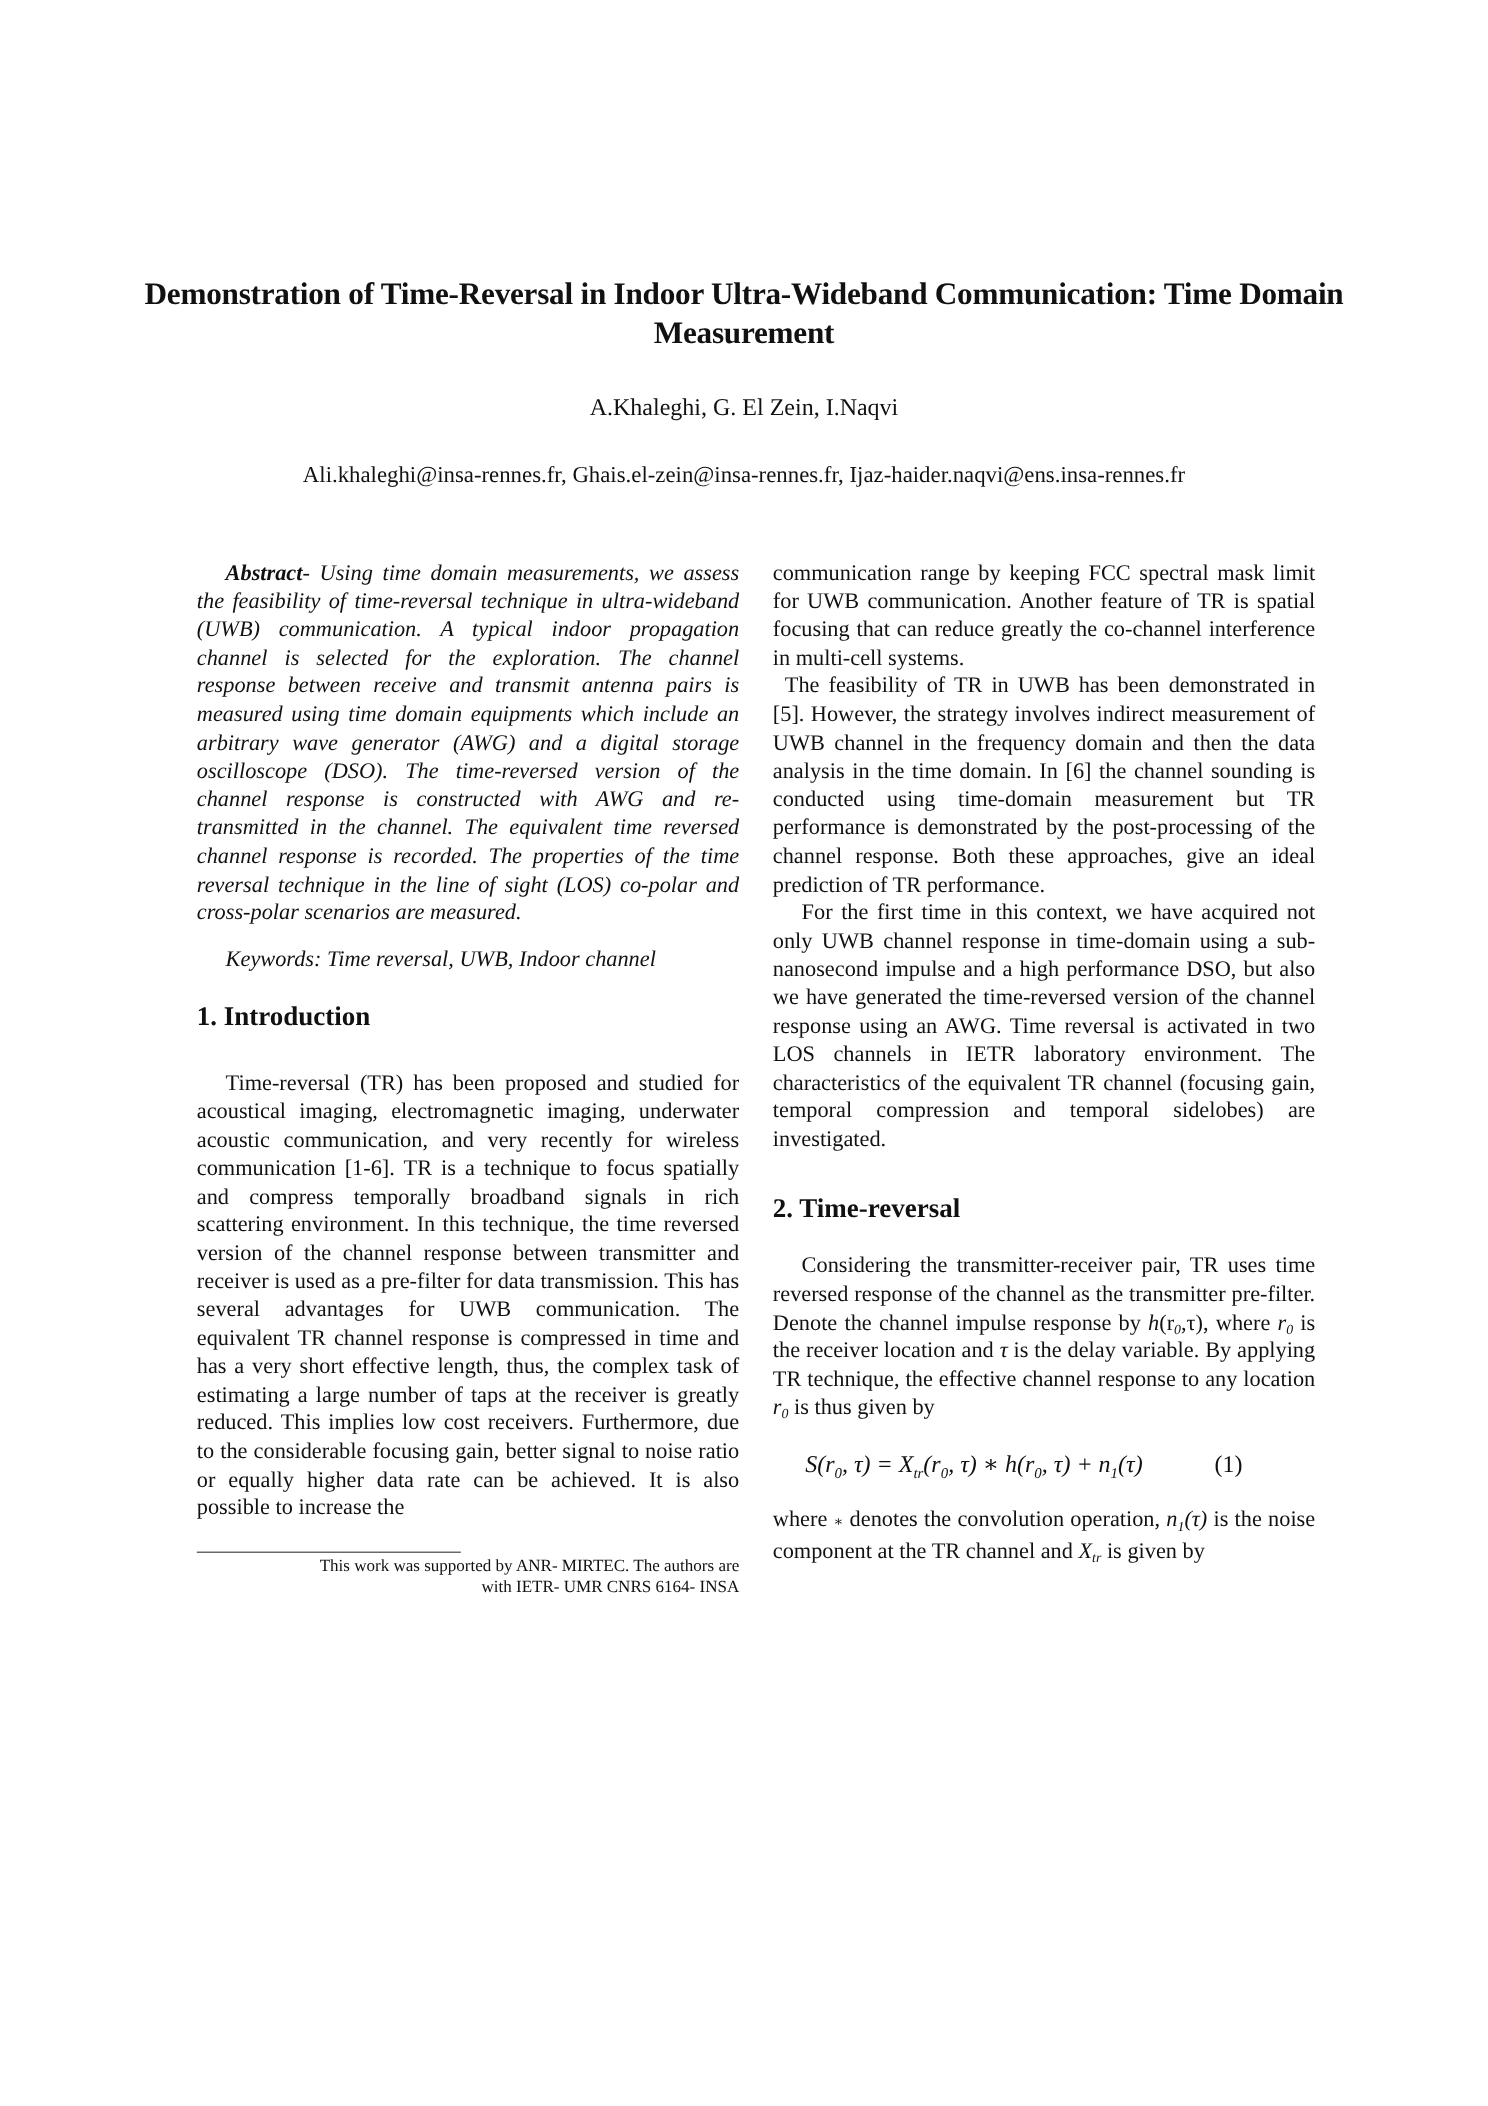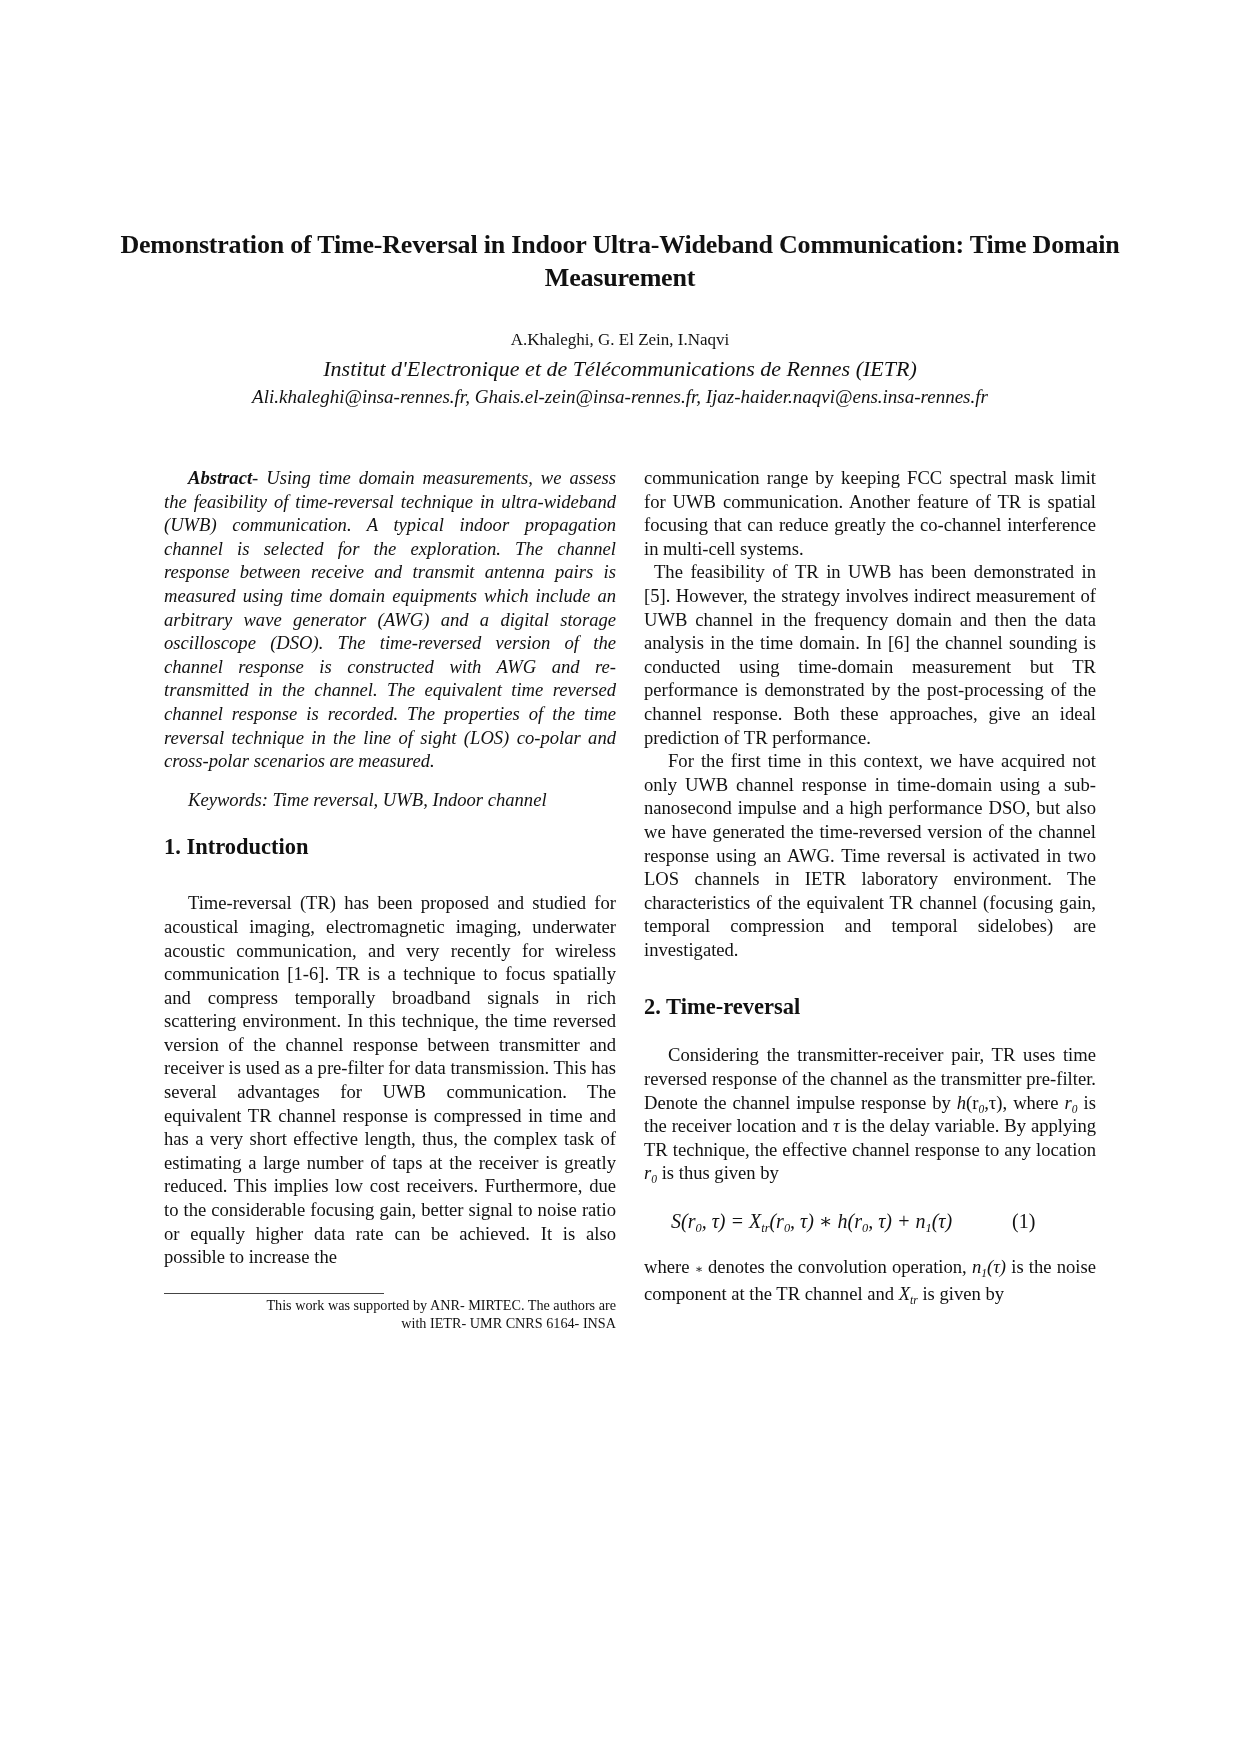--- a/index.html
+++ b/index.html
@@ -3,25 +3,25 @@
 <meta charset="utf-8">
 <style>
   html, body { margin: 0; padding: 0; background: #ffffff; }
   body { width: 1240px; height: 1755px; position: relative; overflow: hidden;
          font-family: "Liberation Serif", "DejaVu Serif", serif; color: #111; }
   .page { position: absolute; left: 0; top: 0; width: 1012px; height: 1755px; }
 
   .title { position: absolute; left: 100px; width: 1040px; top: 228px; text-align: center;
            font-weight: bold; font-size: 26px; line-height: 33px; letter-spacing: -0.2px; }
   .authors { position: absolute; left: 100px; width: 1040px; top: 326px; text-align: center;
-             font-size: 17px; line-height: 28px; }
+             font-size: 20px; line-height: 28px; }
   .affil { position: absolute; left: 100px; width: 1040px; top: 355px; text-align: center;
            font-size: 22px; font-style: italic; line-height: 28px; }
   .emails { position: absolute; left: 100px; width: 1040px; top: 384px; text-align: center;
-            font-size: 19px; font-style: italic; line-height: 26px; }
+            font-size: 19px; line-height: 26px; }
 
   .col { position: absolute; top: 466px; width: 452px; font-size: 18.6px; line-height: 23.6px; }
   .col.left { left: 164px; }
   .col.right { left: 644px; }
 
   p { margin: 0; text-align: justify; }
   .indent { text-indent: 24px; }
   .indent-small { text-indent: 10px; }
   .abstract { font-style: italic; text-indent: 24px; }
   .abstract b { font-style: italic; font-weight: bold; }
@@ -44,21 +44,20 @@
   .footnote-rule { width: 220px; border-top: 1px solid #444; margin-top: 24px; }
   .footnote { font-size: 14.2px; line-height: 18px; margin-top: 2px; text-align: right; }
 </style>
 </head>
 <body>
 
 <div class="page">
 
   <div class="title">Demonstration of Time-Reversal in Indoor Ultra-Wideband Communication: Time Domain Measurement</div>
   <div class="authors">A.Khaleghi, G. El Zein, I.Naqvi</div>
-  <div class="affil">Institut d'Electronique et de Télécommunications de Rennes (IETR)</div>
   <div class="emails">Ali.khaleghi@insa-rennes.fr, Ghais.el-zein@insa-rennes.fr, Ijaz-haider.naqvi@ens.insa-rennes.fr</div>
 
   <div class="col left">
     <p class="abstract"><b>Abstract</b><span class="up">- </span><span>Using time domain measurements, we assess the feasibility of time-reversal technique in ultra-wideband (UWB) communication. A typical indoor propagation channel is selected for the exploration. The channel response between receive and transmit antenna pairs is measured using time domain equipments which include an arbitrary wave generator (AWG) and a digital storage oscilloscope (DSO). The time-reversed version of the channel response is constructed with AWG and re-transmitted in the channel. The equivalent time reversed channel response is recorded. The properties of the time reversal technique in the line of sight (LOS) co-polar and cross-polar scenarios are measured.</span></p>
 
     <p class="keywords">Keywords: Time reversal, UWB, Indoor channel</p>
 
     <h2 class="h-intro">1. Introduction</h2>
 
     <p class="indent">Time-reversal (TR) has been proposed and studied for acoustical imaging, electromagnetic imaging, underwater acoustic communication, and very recently for wireless communication [1-6]. TR is a technique to focus spatially and compress temporally broadband signals in rich scattering environment. In this technique, the time reversed version of the channel response between transmitter and receiver is used as a pre-filter for data transmission. This has several advantages for UWB communication. The equivalent TR channel response is compressed in time and has a very short effective length, thus, the complex task of estimating a large number of taps at the receiver is greatly reduced. This implies low cost receivers. Furthermore, due to the considerable focusing gain, better signal to noise ratio or equally higher data rate can be achieved. It is also possible to increase the</p>

